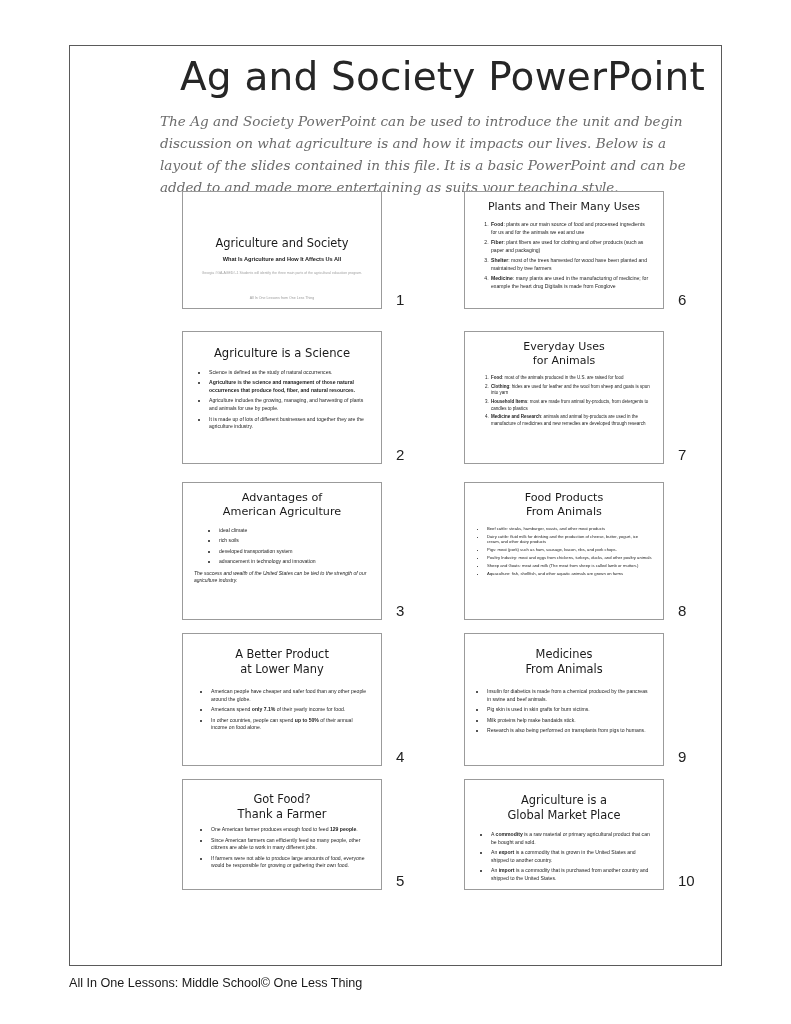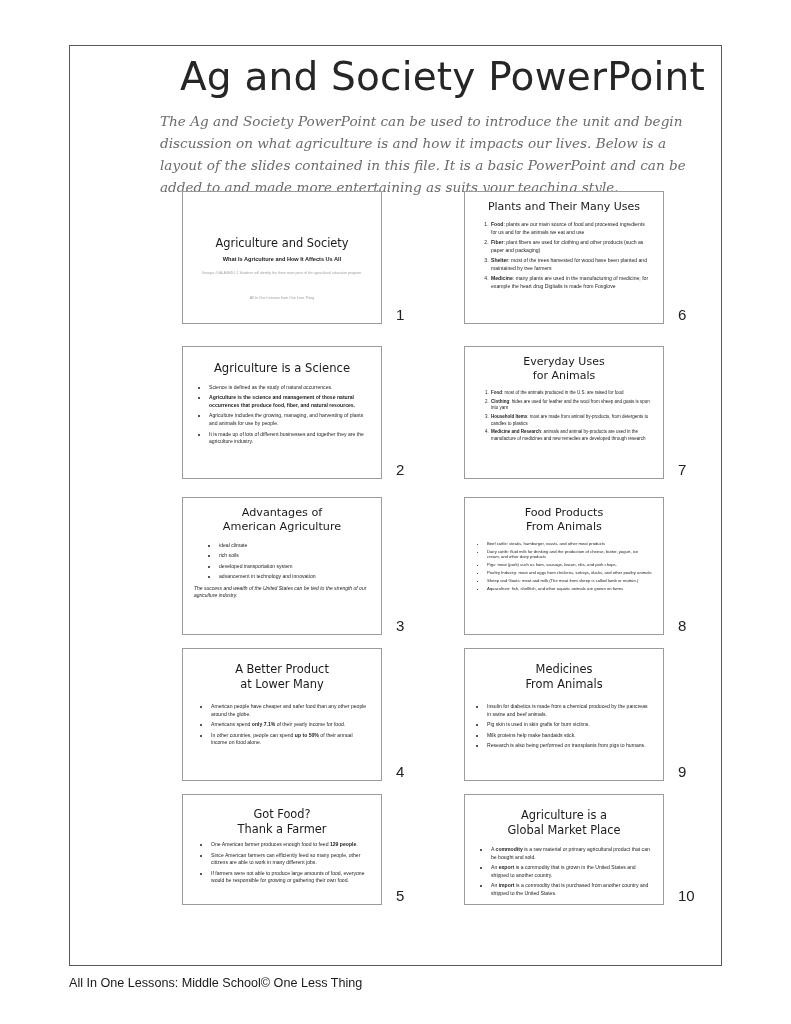--- a/index.html
+++ b/index.html
@@ -160,21 +160,21 @@
     padding: 0 2px;
   }
 
   
   .row-gap-1 { height: 22px; }
   .row-gap-2 { height: 18px; }
   .row-gap-3 { height: 13px; }
   .row-gap-4 { height: 13px; }
 
   
-  .h1 { height: 133px; }
+  .h1 { height: 118px; }
   .h2 { height: 133px; }
   .h3 { height: 138px; }
   .h4 { height: 133px; }
   .h5 { height: 111px; }
 
   
   .footer {
     position: absolute;
     left: 69px;
     top: 976px;

